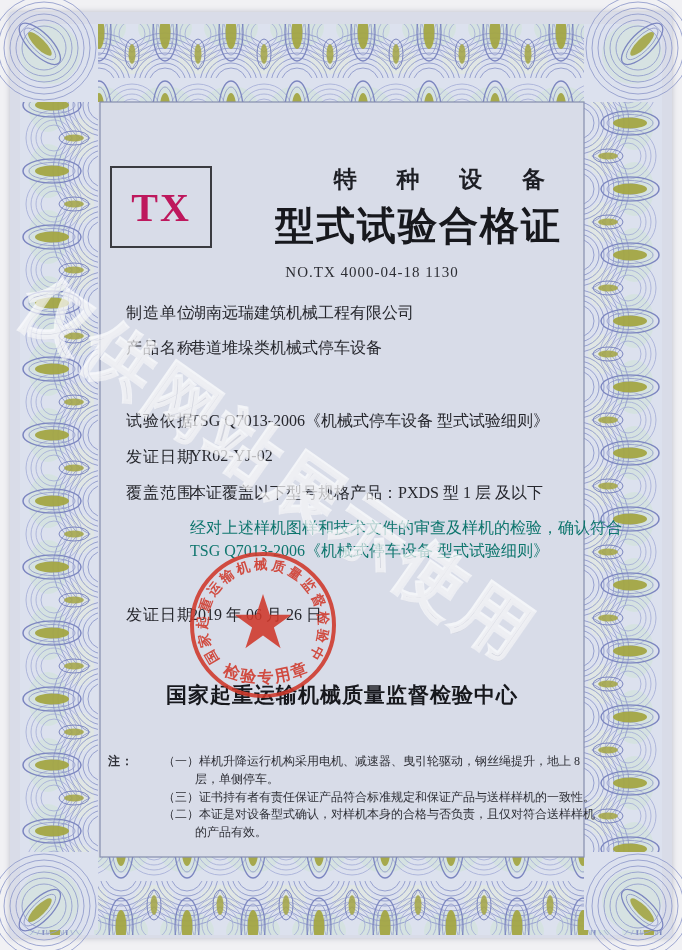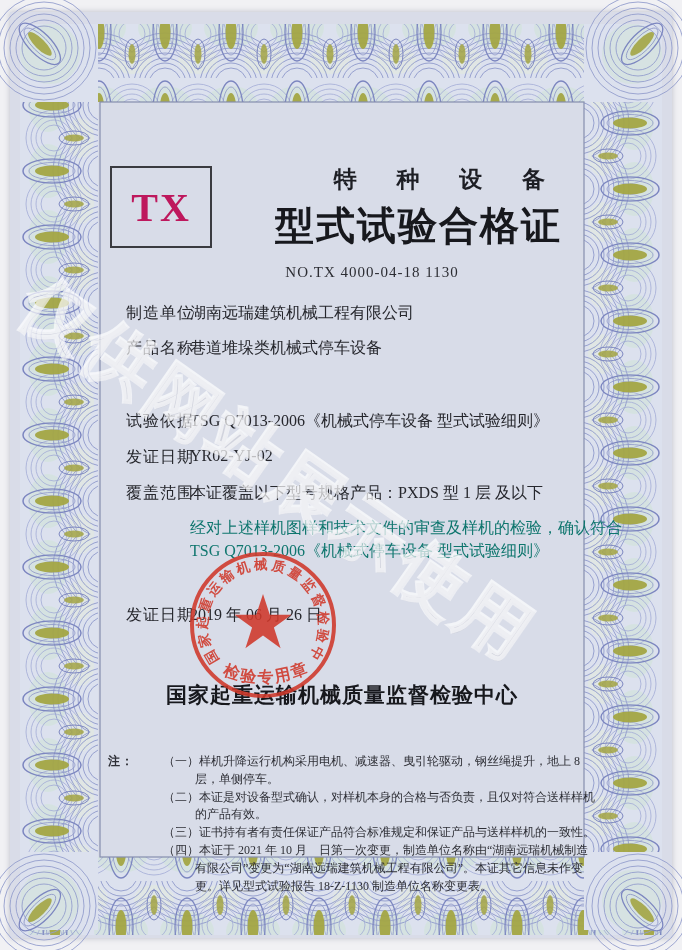--- a/index.html
+++ b/index.html
@@ -189,27 +189,24 @@
 
     <div class="authority">国家起重运输机械质量监督检验中心</div>
 
     <div class="notes">
       <span class="notes-label">注：</span>
       <div class="notes-list">
         <div class="note-item">
           <span class="note-marker">（一）</span><span>样机升降运行机构采用电机、减速器、曳引轮驱动，钢丝绳提升，地上 8 层，单侧停车。</span>
         </div>
         <div class="note-item">
-          <span class="note-marker">（二）</span><span>本证是对设备型式确认，对样机本身的合格与否负责，且仅对符合送样样机的产品有效。</span>
-        </div>
-        <div class="note-item">
           <span class="note-marker">（三）</span><span>证书持有者有责任保证产品符合标准规定和保证产品与送样样机的一致性。</span>
         </div>
         <div class="note-item">
-          <span class="note-marker">（四）</span><span>本证于 2021 年 10 月　日第一次变更，制造单位名称由“湖南远瑞机械制造有限公司”变更为“湖南远瑞建筑机械工程有限公司”。本证其它信息未作变更。详见型式试验报告 18-Z-1130 制造单位名称变更表。</span>
+          <span class="note-marker">（二）</span><span>本证是对设备型式确认，对样机本身的合格与否负责，且仅对符合送样样机的产品有效。</span>
         </div>
       </div>
     </div>
   </div>
 
   <svg class="seal" viewBox="0 0 160 160" aria-hidden="true">
     <circle class="seal-stroke" cx="80" cy="80" r="71" stroke-width="4"></circle>
     <polygon class="seal-fill" points="80,49 86.8,69.7 108.5,69.7 90.9,82.6 97.6,103.3 80,90.5 62.4,103.3 69.1,82.6 51.5,69.7 73.2,69.7"></polygon>
     <defs>
       <path id="sealArc" d="M 37.1 116 A 56 56 0 1 1 122.9 116" fill="none"></path>

